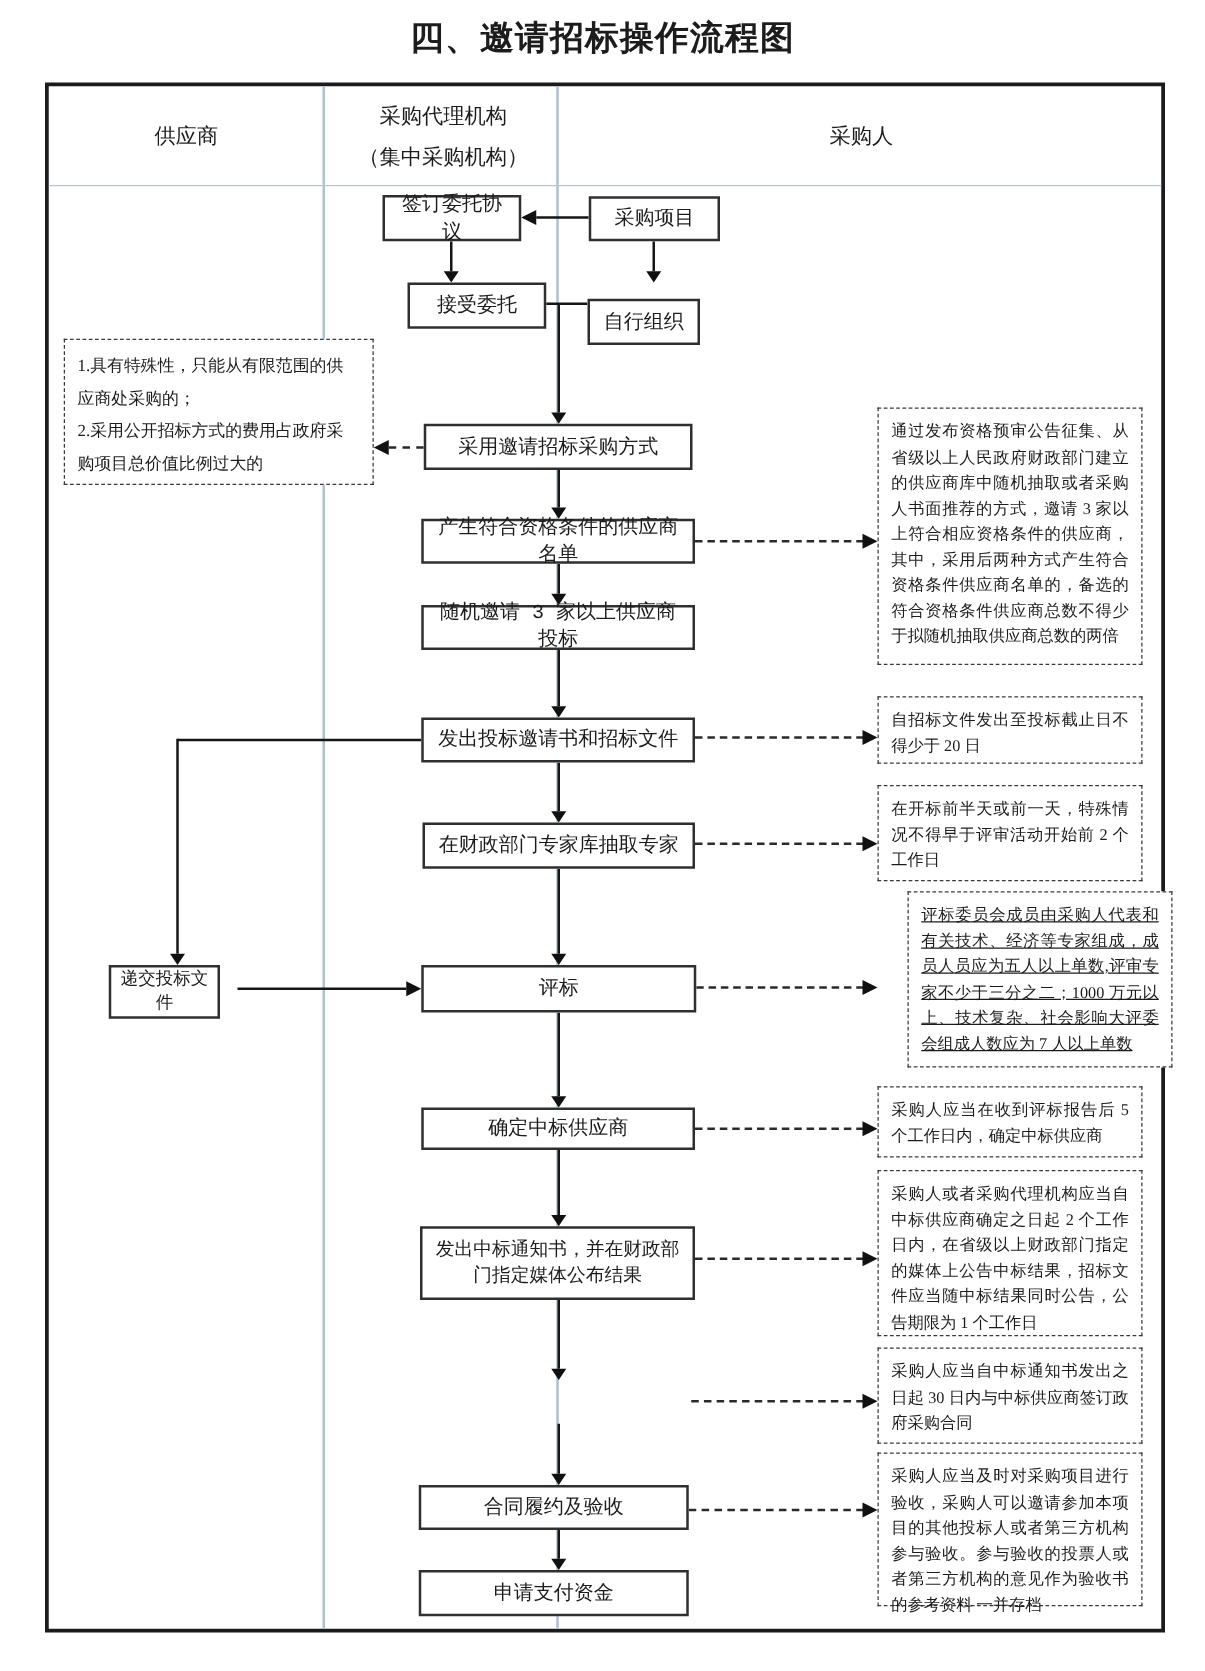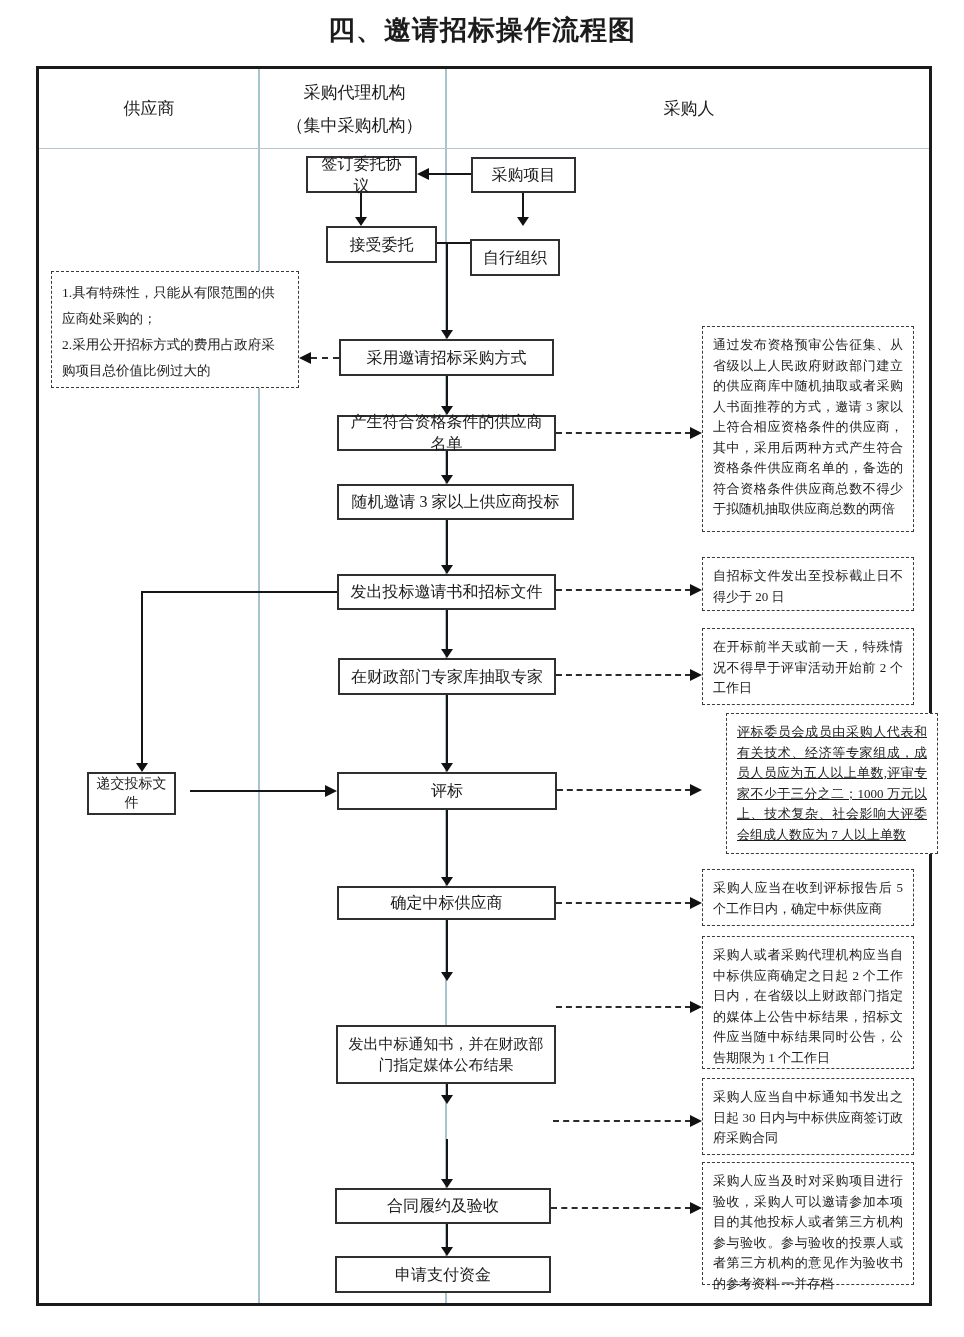--- a/index.html
+++ b/index.html
@@ -10,21 +10,21 @@
   .frame{position:absolute;left:36px;top:66px;width:890px;height:1234px;
          border:3px solid #1b1b1b;background:#fff;}
   
   .vl{position:absolute;width:2px;background:#a9c4d1;z-index:0;}
   .hl{position:absolute;height:1px;background:#b6c6ce;z-index:0;}
   .lane-label{position:absolute;text-align:center;font-size:17px;z-index:3;}
   
   .box{position:absolute;background:#fff;border:2px solid #2f2f2f;z-index:2;
        display:flex;align-items:center;justify-content:center;text-align:center;
        font-size:16px;line-height:1.35;padding:2px 6px;box-sizing:border-box;}
-  .box.small{font-size:15px;margin-top:44px;}
+  .box.small{font-size:15px;}
   
   .note{position:absolute;background:#fff;border:1.5px dashed #3a3a3a;z-index:2;
         font-size:13px;line-height:20.5px;padding:8px 10px;box-sizing:border-box;
         text-align:justify;}
   .note.left{line-height:26px;font-size:13.5px;text-align:left;}
   
   .ln-v{position:absolute;width:2px;background:#161616;z-index:1;}
   .ln-h{position:absolute;height:2px;background:#161616;z-index:1;}
   .dash-h{position:absolute;height:0;border-top:2px dashed #2a2a2a;z-index:1;}
   .ah{position:absolute;width:0;height:0;z-index:1;}
@@ -51,21 +51,21 @@
     </div>
     <div class="lane-label" style="left:430px;top:28px;width:440px;">采购人</div>
 
     <div class="box" style="left:267px;top:87px;width:111px;height:37px;">签订委托协议</div>
     <div class="box" style="left:432px;top:88px;width:105px;height:36px;">采购项目</div>
     <div class="box" style="left:267px;top:157px;width:111px;height:37px;margin-left:20px;">接受委托</div>
     <div class="box" style="left:431px;top:170px;width:90px;height:37px;">自行组织</div>
 
     <div class="box" style="left:300px;top:270px;width:215px;height:37px;">采用邀请招标采购方式</div>
     <div class="box" style="left:298px;top:346px;width:219px;height:36px;">产生符合资格条件的供应商名单</div>
-    <div class="box" style="left:298px;top:415px;width:237px;height:36px;">随机邀请 3 家以上供应商投标</div>
+    <div class="box" style="left:298px;top:415px;width:219px;height:36px;font-family:Liberation Mono, monospace;">随机邀请 3 家以上供应商投标</div>
     <div class="box" style="left:298px;top:505px;width:219px;height:36px;">发出投标邀请书和招标文件</div>
     <div class="box" style="left:299px;top:589px;width:218px;height:37px;">在财政部门专家库抽取专家</div>
     <div class="box" style="left:48px;top:703px;width:89px;height:43px;font-size:14px;">递交投标文件</div>
     <div class="box" style="left:298px;top:703px;width:220px;height:38px;">评标</div>
     <div class="box" style="left:298px;top:817px;width:219px;height:34px;">确定中标供应商</div>
     <div class="box small" style="left:297px;top:912px;width:220px;height:59px;">发出中标通知书，并在财政部门指定媒体公布结果</div>
     <div class="box" style="left:296px;top:1119px;width:216px;height:36px;">合同履约及验收</div>
     <div class="box" style="left:296px;top:1187px;width:216px;height:37px;">申请支付资金</div>
 
     <div class="note left" style="left:12px;top:202px;width:248px;height:117px;">

